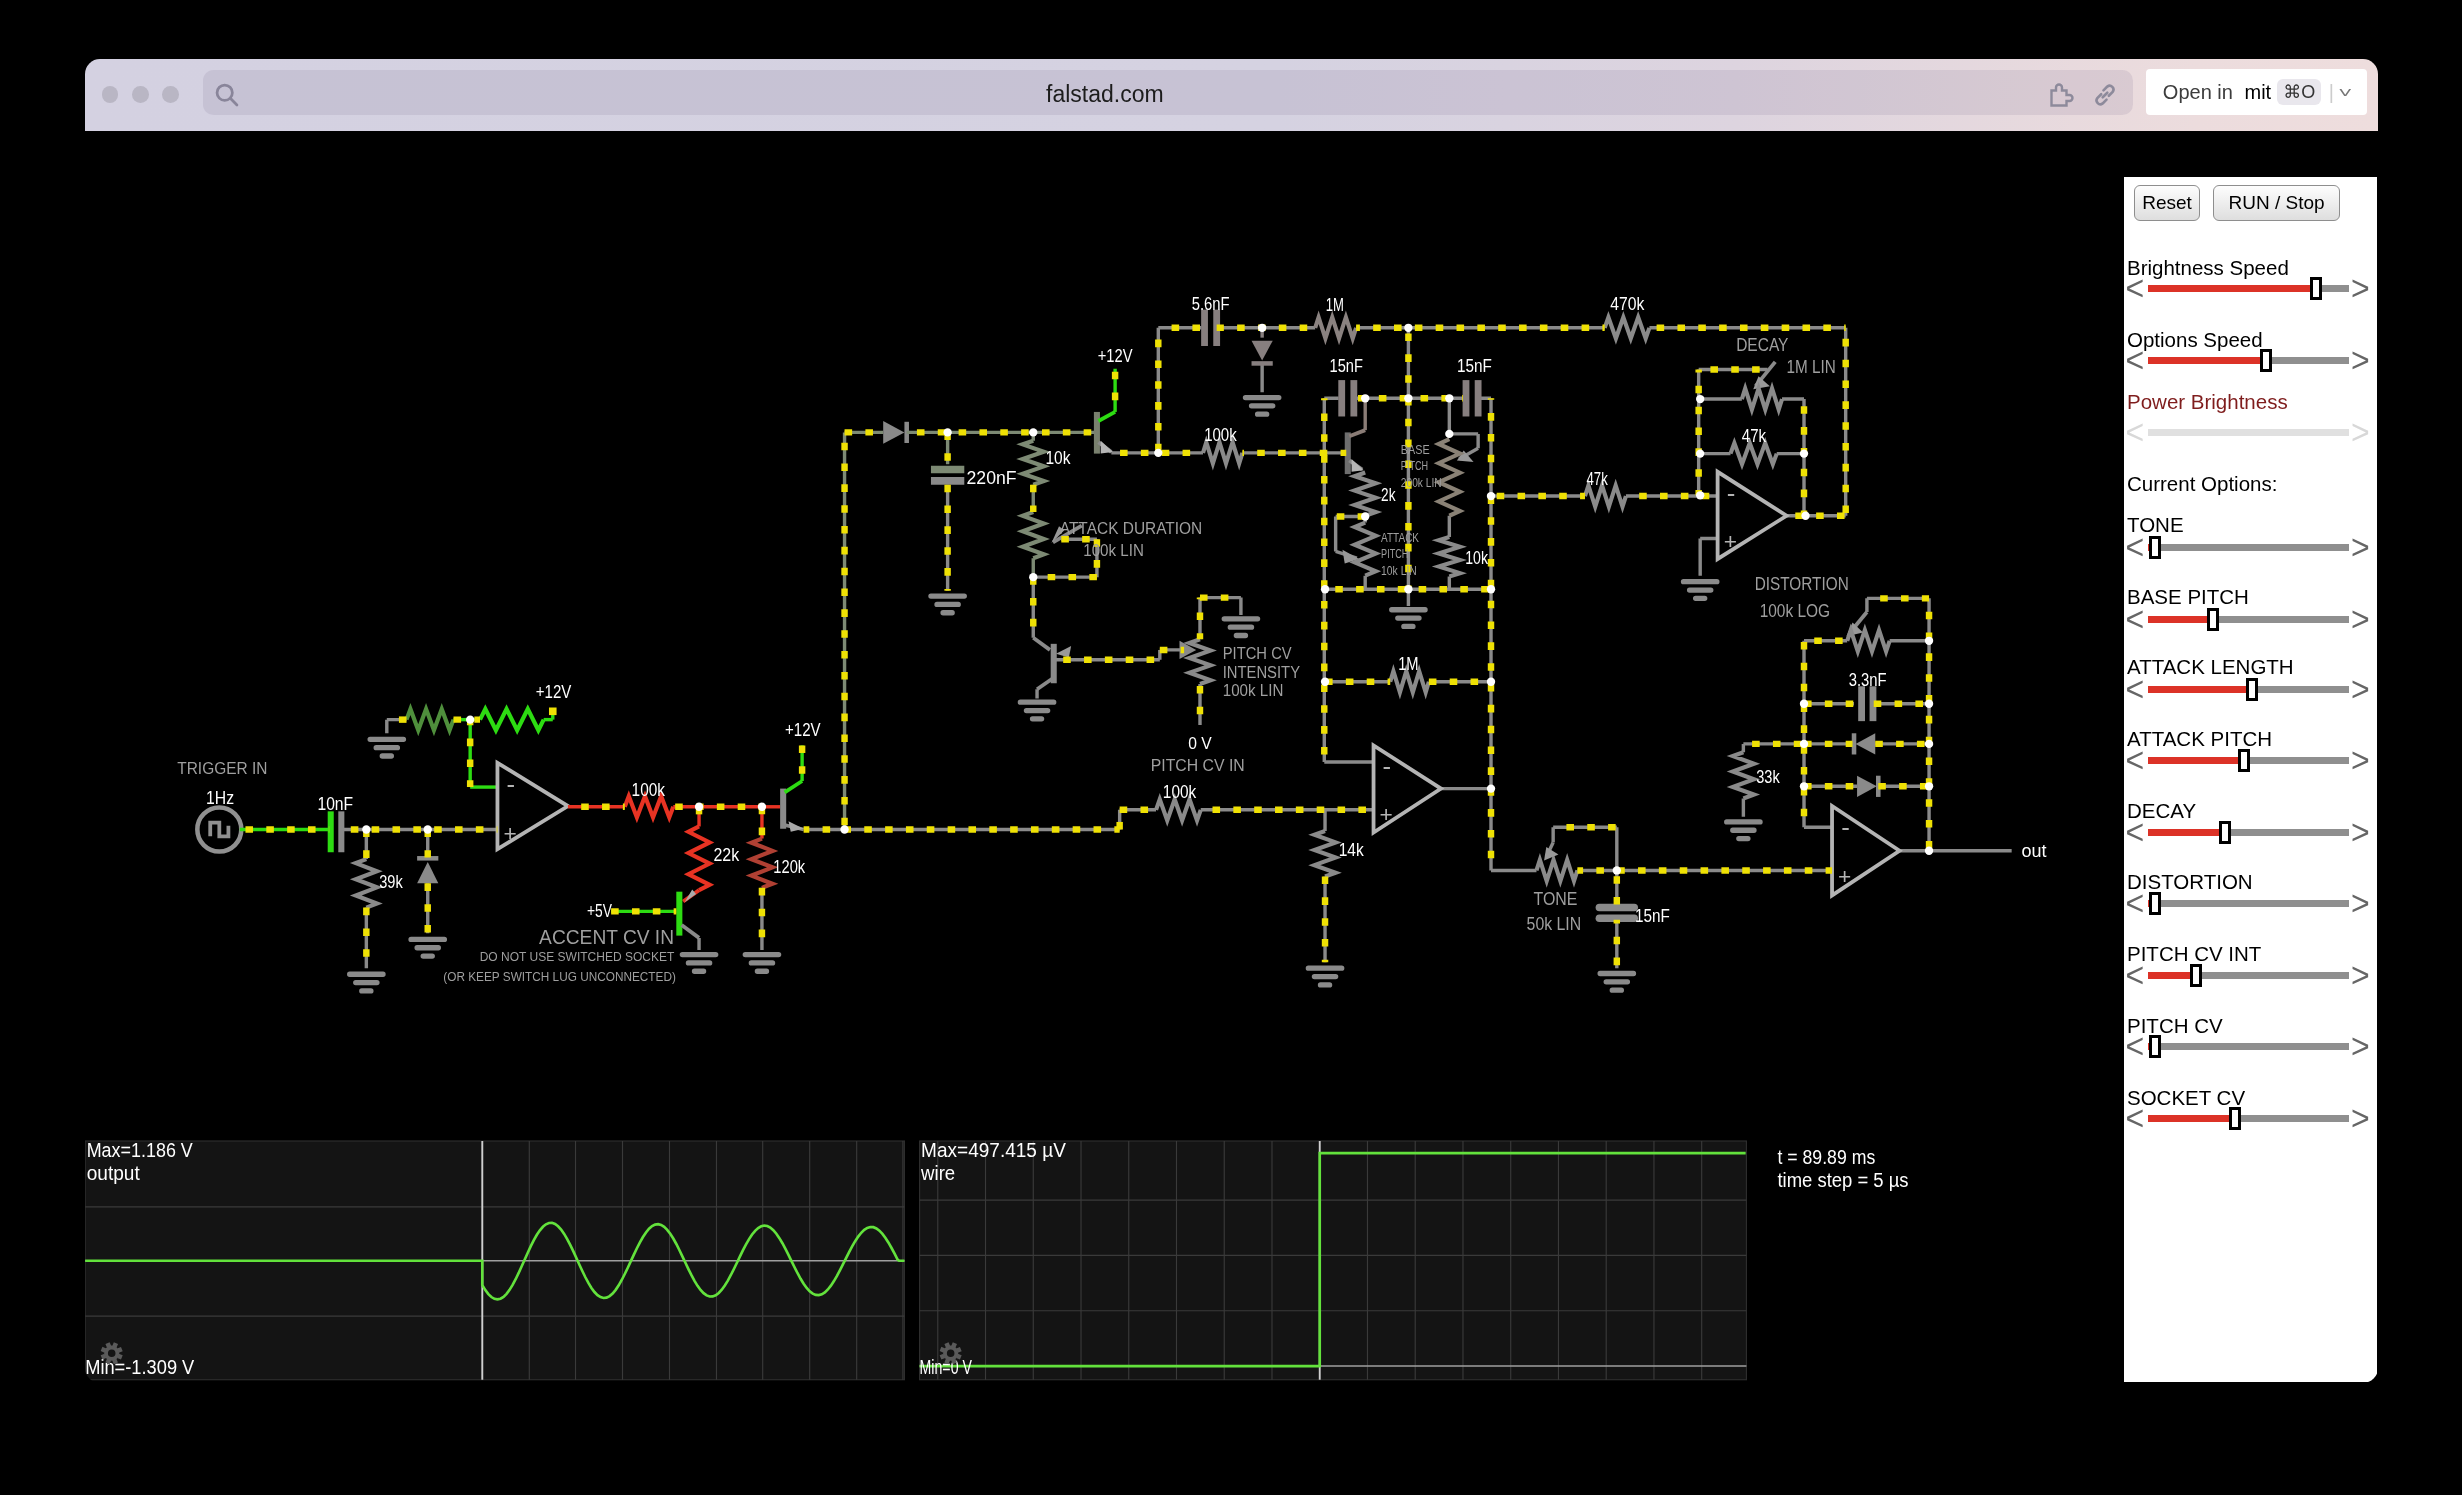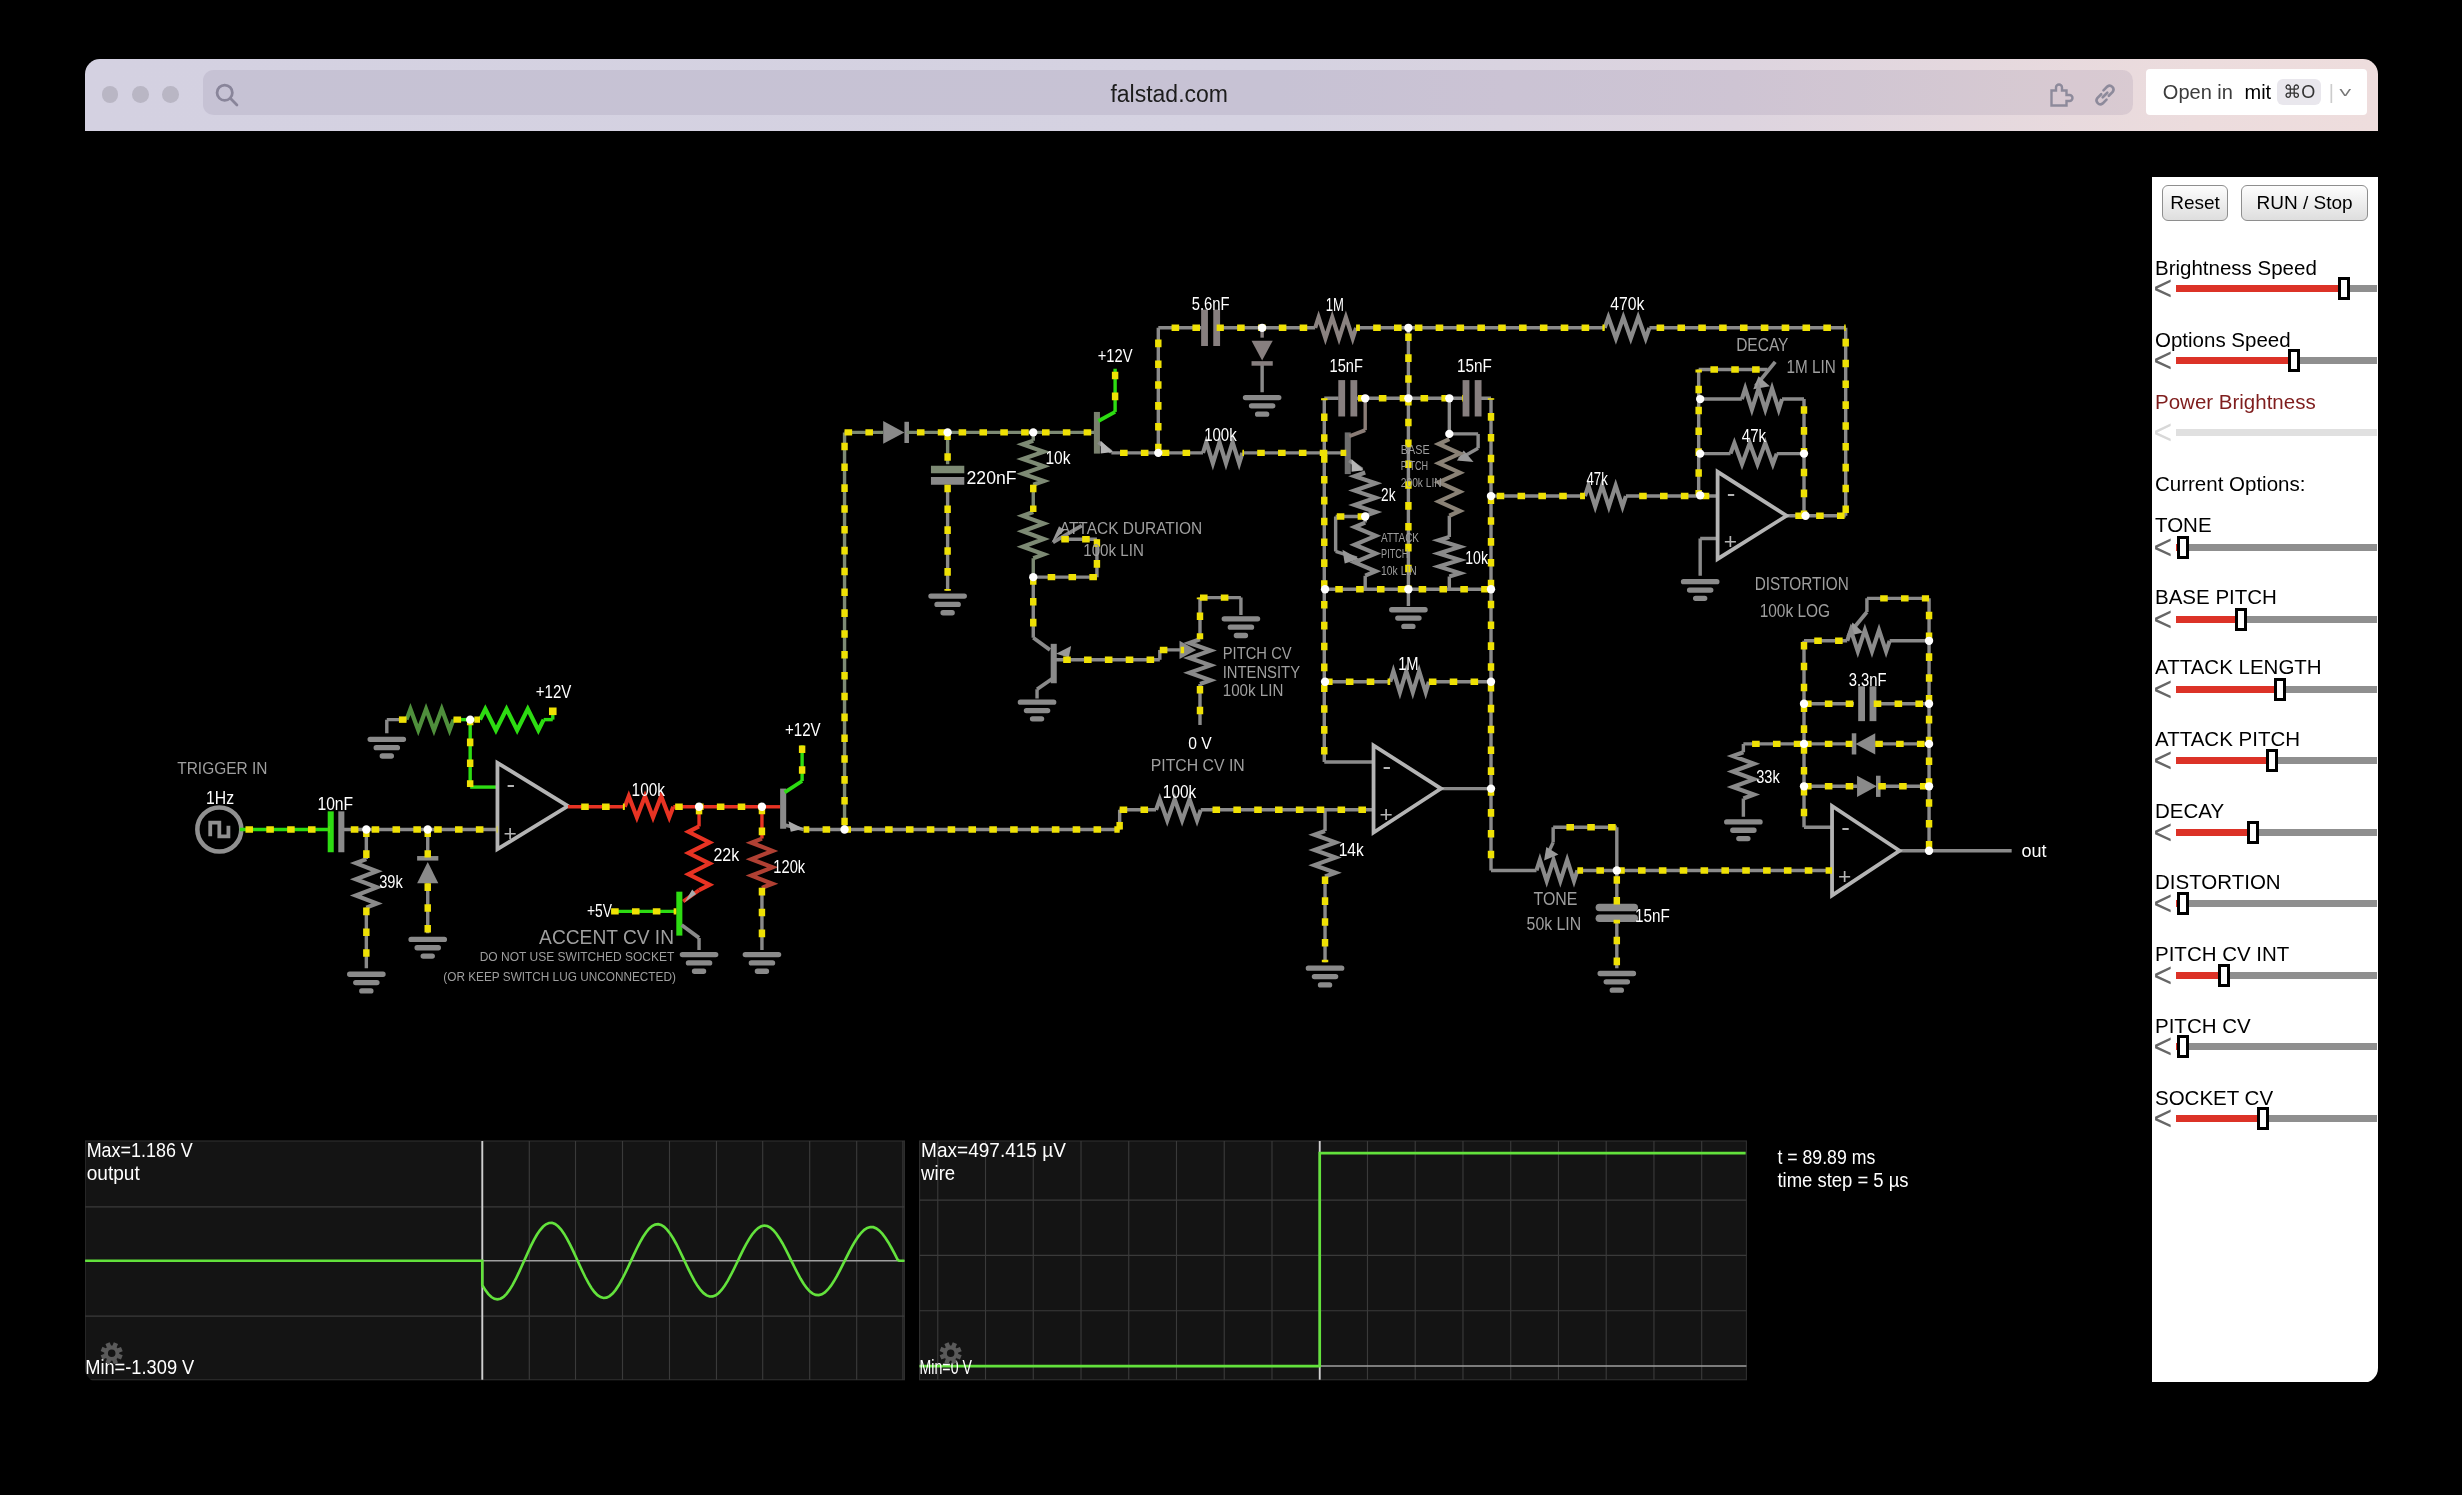--- a/index.html
+++ b/index.html
@@ -1,28 +1,28 @@
 <!DOCTYPE html>
 <html style="font-size:12px"><head><meta charset="utf-8"><style>
 * { margin:0; padding:0; box-sizing:border-box; }
 html,body { width:2462px; height:1495px; background:#000; font-family:"Liberation Sans", sans-serif; overflow:hidden; }
 #win { position:absolute; left:85px; top:59px; width:2293px; height:1324px; border-radius:15px; overflow:hidden; background:#000; }
 #titlebar { position:absolute; left:0; top:0; width:100%; height:72px; background:linear-gradient(90deg,#d4d1e1 0%,#d5d2e1 52%,#ddd4df 72%,#ecdcdd 92%,#eedddd 100%); }
 .dot { position:absolute; top:27px; width:16.7px; height:16.7px; border-radius:50%; background:#b9b6c4; }
 #sfield { position:absolute; left:118px; top:11.4px; width:1930px; height:45px; border-radius:10.6px; background:rgba(105,95,130,0.13); }
-#url { position:absolute; top:22px; left:961px; width:182px; text-align:right; font-size:23px; color:#1c1c1c; }
+#url { position:absolute; top:22px; left:961px; width:182px; text-align:left; font-size:23px; color:#1c1c1c; }
 #openin { position:absolute; left:2061px; top:10px; width:221px; height:46px; background:#fff; border-radius:4px; font-size:20px; color:#3c3c3c; display:flex; align-items:center; justify-content:center; gap:6px; }
 #openin .mit { color:#000000; }
 #openin .chip { background:#e9e7ed; border-radius:6px; padding:2.3px 6px; font-size:18px; color:#333; }
 #openin .sep { color:#ccc; margin:0 1.5px; }
 #openin .chev { color:#777; font-size:15px; transform:scaleX(1.6); }
 #menubar { position:absolute; left:0; top:72px; width:100%; height:46px; background:linear-gradient(#fbfbfd,#e9e9f0); border-bottom:1.5px solid #d6d6de; }
 .mi { position:absolute; top:7.6px; font-size:19px; color:#111; }
 #content { position:absolute; left:0; top:118px; width:100%; height:1205px; background:#000; }
-#sidebar { position:absolute; left:2039px; top:0; width:253px; height:1205px; background:#fff;margin-left:28px; }
+#sidebar { position:absolute; left:2039px; top:0; width:253px; height:1205px; background:#fff; }
 .btn { position:absolute; height:36px; background:linear-gradient(#fdfdfd,#dedede); border:1.5px solid #8e8e8e; border-radius:6px; font-size:19px; color:#000; text-align:center; line-height:33px; }
 .slab { position:absolute; left:3px; font-size:20.5px; color:#000; white-space:nowrap; }
 .srow { position:absolute; left:0; width:253px; height:24px; }
 .arr { position:absolute; top:-6px; font-size:32px; transform:scaleY(1.1); font-weight:normal; }
 .track { position:absolute; left:24px; top:9px; width:201px; height:6.8px; }
 .red { position:absolute; left:0; top:0; height:6.8px; background:#dc3227; }
 .thumb { position:absolute; top:0.8px; width:12px; height:23px; background:#fff; border:3.8px solid #000; }
 svg text { font-family:"Liberation Sans", sans-serif; }
 </style></head>
 <body>

